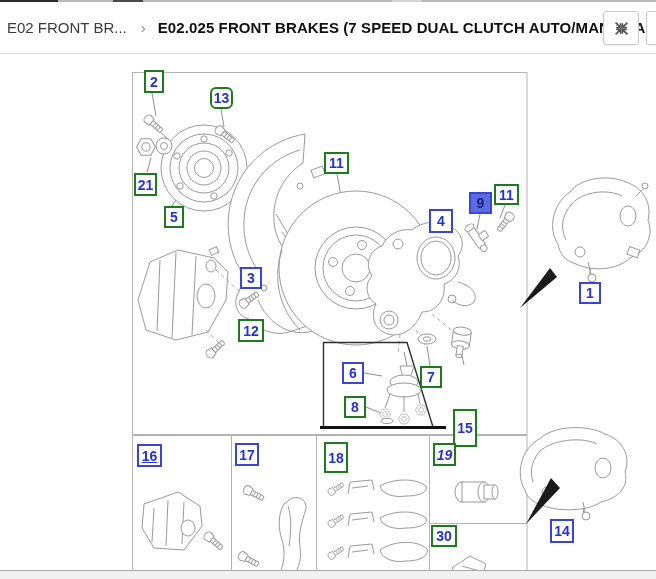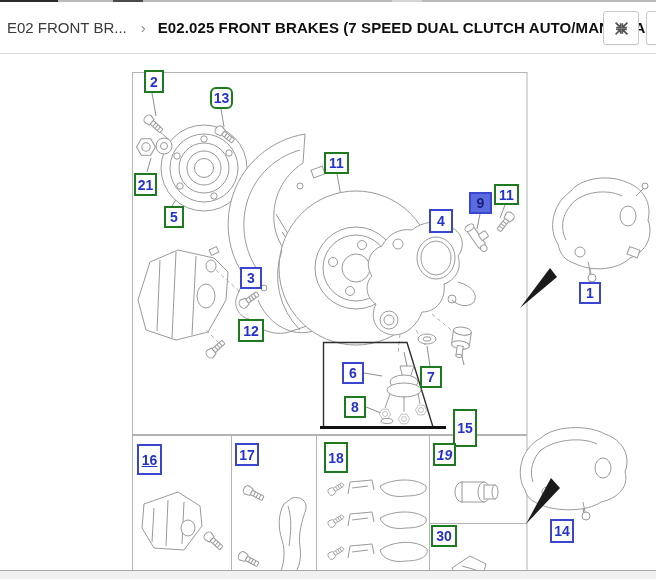--- a/index.html
+++ b/index.html
@@ -330,21 +330,21 @@
       <div class="callout blue" style="left: 342px; top: 362px; width: 22px; height: 22px;">6</div>
       <div class="callout green" style="left: 420px; top: 366px; width: 22px; height: 22px;">7</div>
       <div class="callout green" style="left: 344px; top: 396px; width: 22px; height: 22px;">8</div>
       <div class="callout selected" style="left: 469px; top: 192px; width: 23px; height: 22px;">9</div>
       <div class="callout green" style="left: 494px; top: 184px; width: 25px; height: 21px;">11</div>
       <div class="callout green" style="left: 324px; top: 152px; width: 25px; height: 22px;">11</div>
       <div class="callout green" style="left: 238px; top: 319px; width: 26px; height: 23px;">12</div>
       <div class="callout green" style="left: 210px; top: 87px; width: 23px; height: 22px; border-radius: 6px;">13</div>
       <div class="callout blue" style="left: 550px; top: 519px; width: 24px; height: 24px;">14</div>
       <div class="callout green" style="left: 453px; top: 365px; width: 24px; height: 38px; margin-top: 44px;">15</div>
-      <div class="callout blue" style="left: 137px; top: 444px; width: 25px; height: 31px; text-decoration: underline;">16</div>
+      <div class="callout blue" style="left: 137px; top: 444px; width: 25px; height: 23px; text-decoration: underline;">16</div>
       <div class="callout blue" style="left: 235px; top: 443px; width: 24px; height: 23px;">17</div>
       <div class="callout green" style="left: 324px; top: 442px; width: 24px; height: 31px;">18</div>
       <div class="callout green" style="left: 433px; top: 443px; width: 23px; height: 23px; font-style: italic;">19</div>
       <div class="callout green" style="left: 431px; top: 525px; width: 26px; height: 22px;">30</div>
       <div class="callout green" style="left: 134px; top: 173px; width: 23px; height: 23px;">21</div>
     </div>
 
   <div id="hscroll"></div>
 
 </div>

